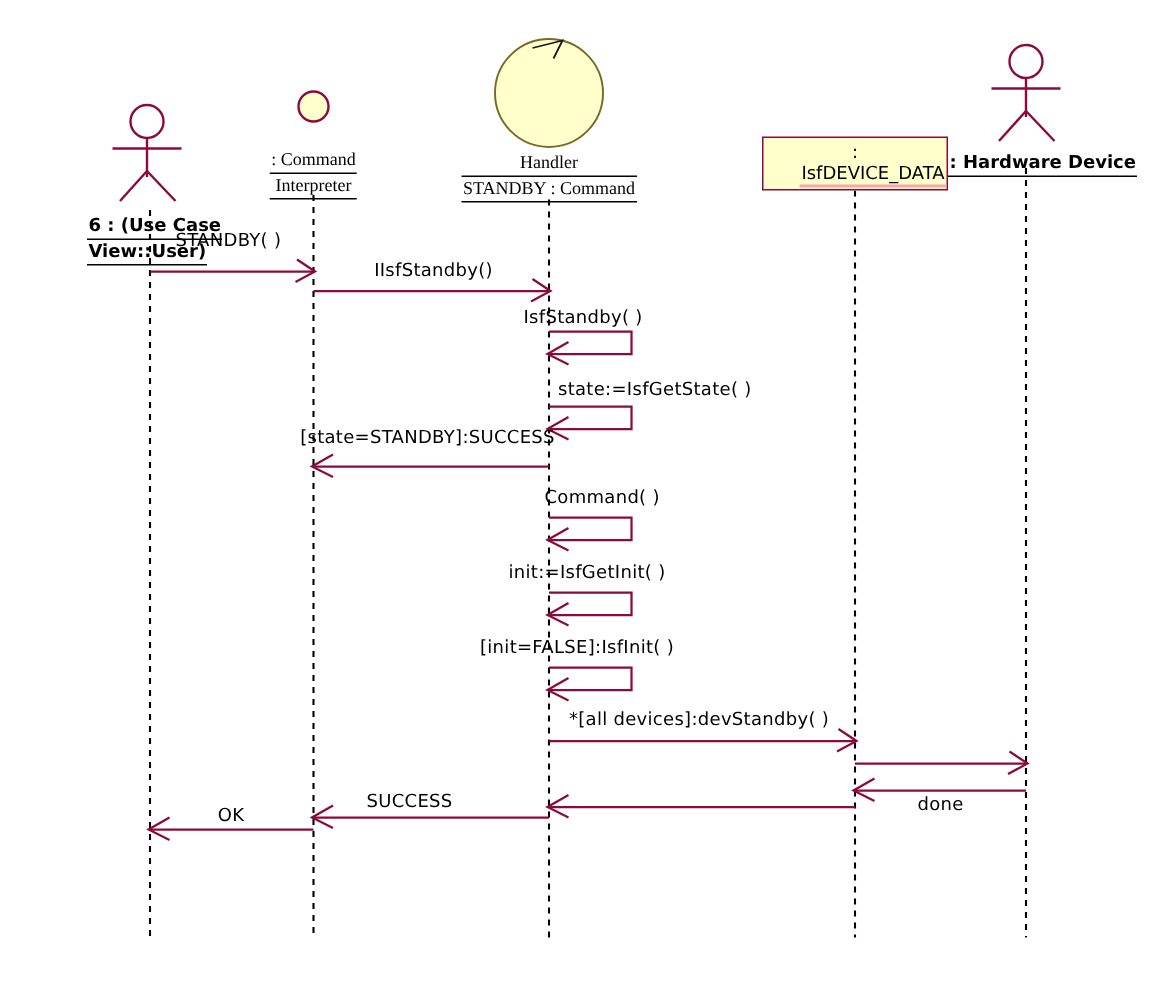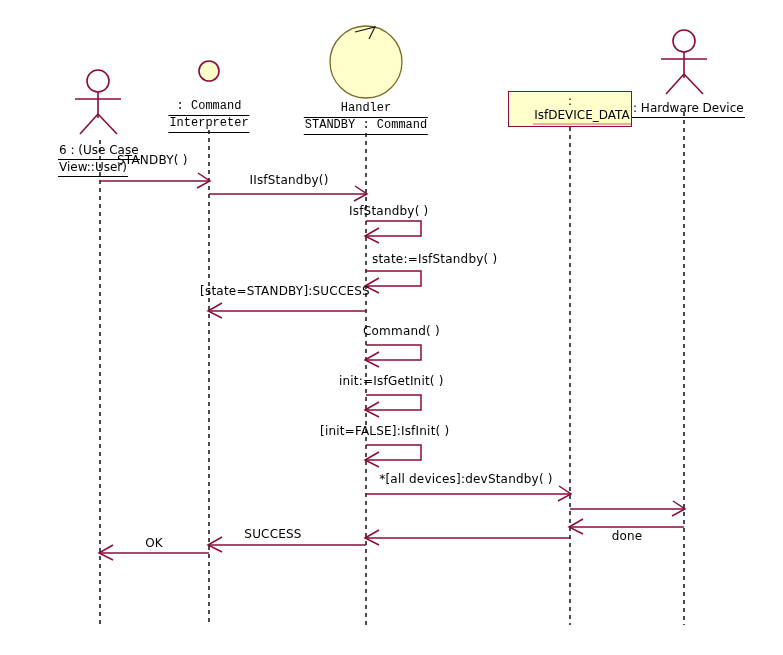--- a/index.html
+++ b/index.html
@@ -32,21 +32,21 @@
     font-size: 12px;
     color: #000000;
     white-space: nowrap;
     letter-spacing: 0.2px;
   }
   .lbl.center {
     transform: translateX(-50%);
   }
   .head {
     position: absolute;
-    font-family: Liberation Mono, monospace;
+    font-family: Liberation Serif, serif;
     font-size: 12px;
     color: #000000;
     white-space: nowrap;
     text-align: center;
     transform: translateX(-50%);
     line-height: 15px;
   }
   .head .u {
     display: block;
     border-bottom: 1px solid #000000;
@@ -57,20 +57,21 @@
     font-family: "DejaVu Sans", sans-serif;
     font-size: 12px;
     color: #000000;
     white-space: nowrap;
     line-height: 15px;
   }
   .actor-head .u {
     display: inline-block;
     border-bottom: 1px solid #000000;
     padding: 0 1px 1px 1px;
+    font-weight: bold;
   }
   .objbox {
     position: absolute;
     background: #ffffcc;
     border: 1.5px solid #8b0b3c;
     box-sizing: border-box;
     text-align: center;
     font-family: "DejaVu Sans", sans-serif;
     font-size: 12px;
     color: #000000;
@@ -220,21 +221,21 @@
   <div class="actor-head" style="left:632px; top:101px;">
     <span class="u">: Hardware Device</span>
   </div>
 
   <div class="lbl" style="left:117px; top:153px;">STANDBY( )</div>
 
   <div class="lbl center" style="left:289px; top:173px;">IIsfStandby()</div>
 
   <div class="lbl" style="left:349px; top:204px;">IsfStandby( )</div>
 
-  <div class="lbl" style="left:372px; top:252px;">state:=IsfStandby( )</div>
+  <div class="lbl" style="left:372px; top:252px;">state:=IsfGetState( )</div>
 
   <div class="lbl center" style="left:285px; top:284px;text-align:center;">[state=STANDBY]:SUCCESS</div>
 
   <div class="lbl" style="left:363px; top:324px;">Command( )</div>
 
   <div class="lbl" style="left:339px; top:374px;text-align:right;">init:=IsfGetInit( )</div>
 
   <div class="lbl" style="left:320px; top:424px;">[init=FALSE]:IsfInit( )</div>
 
   <div class="lbl center" style="left:466px; top:472px;">*[all devices]:devStandby( )</div>

